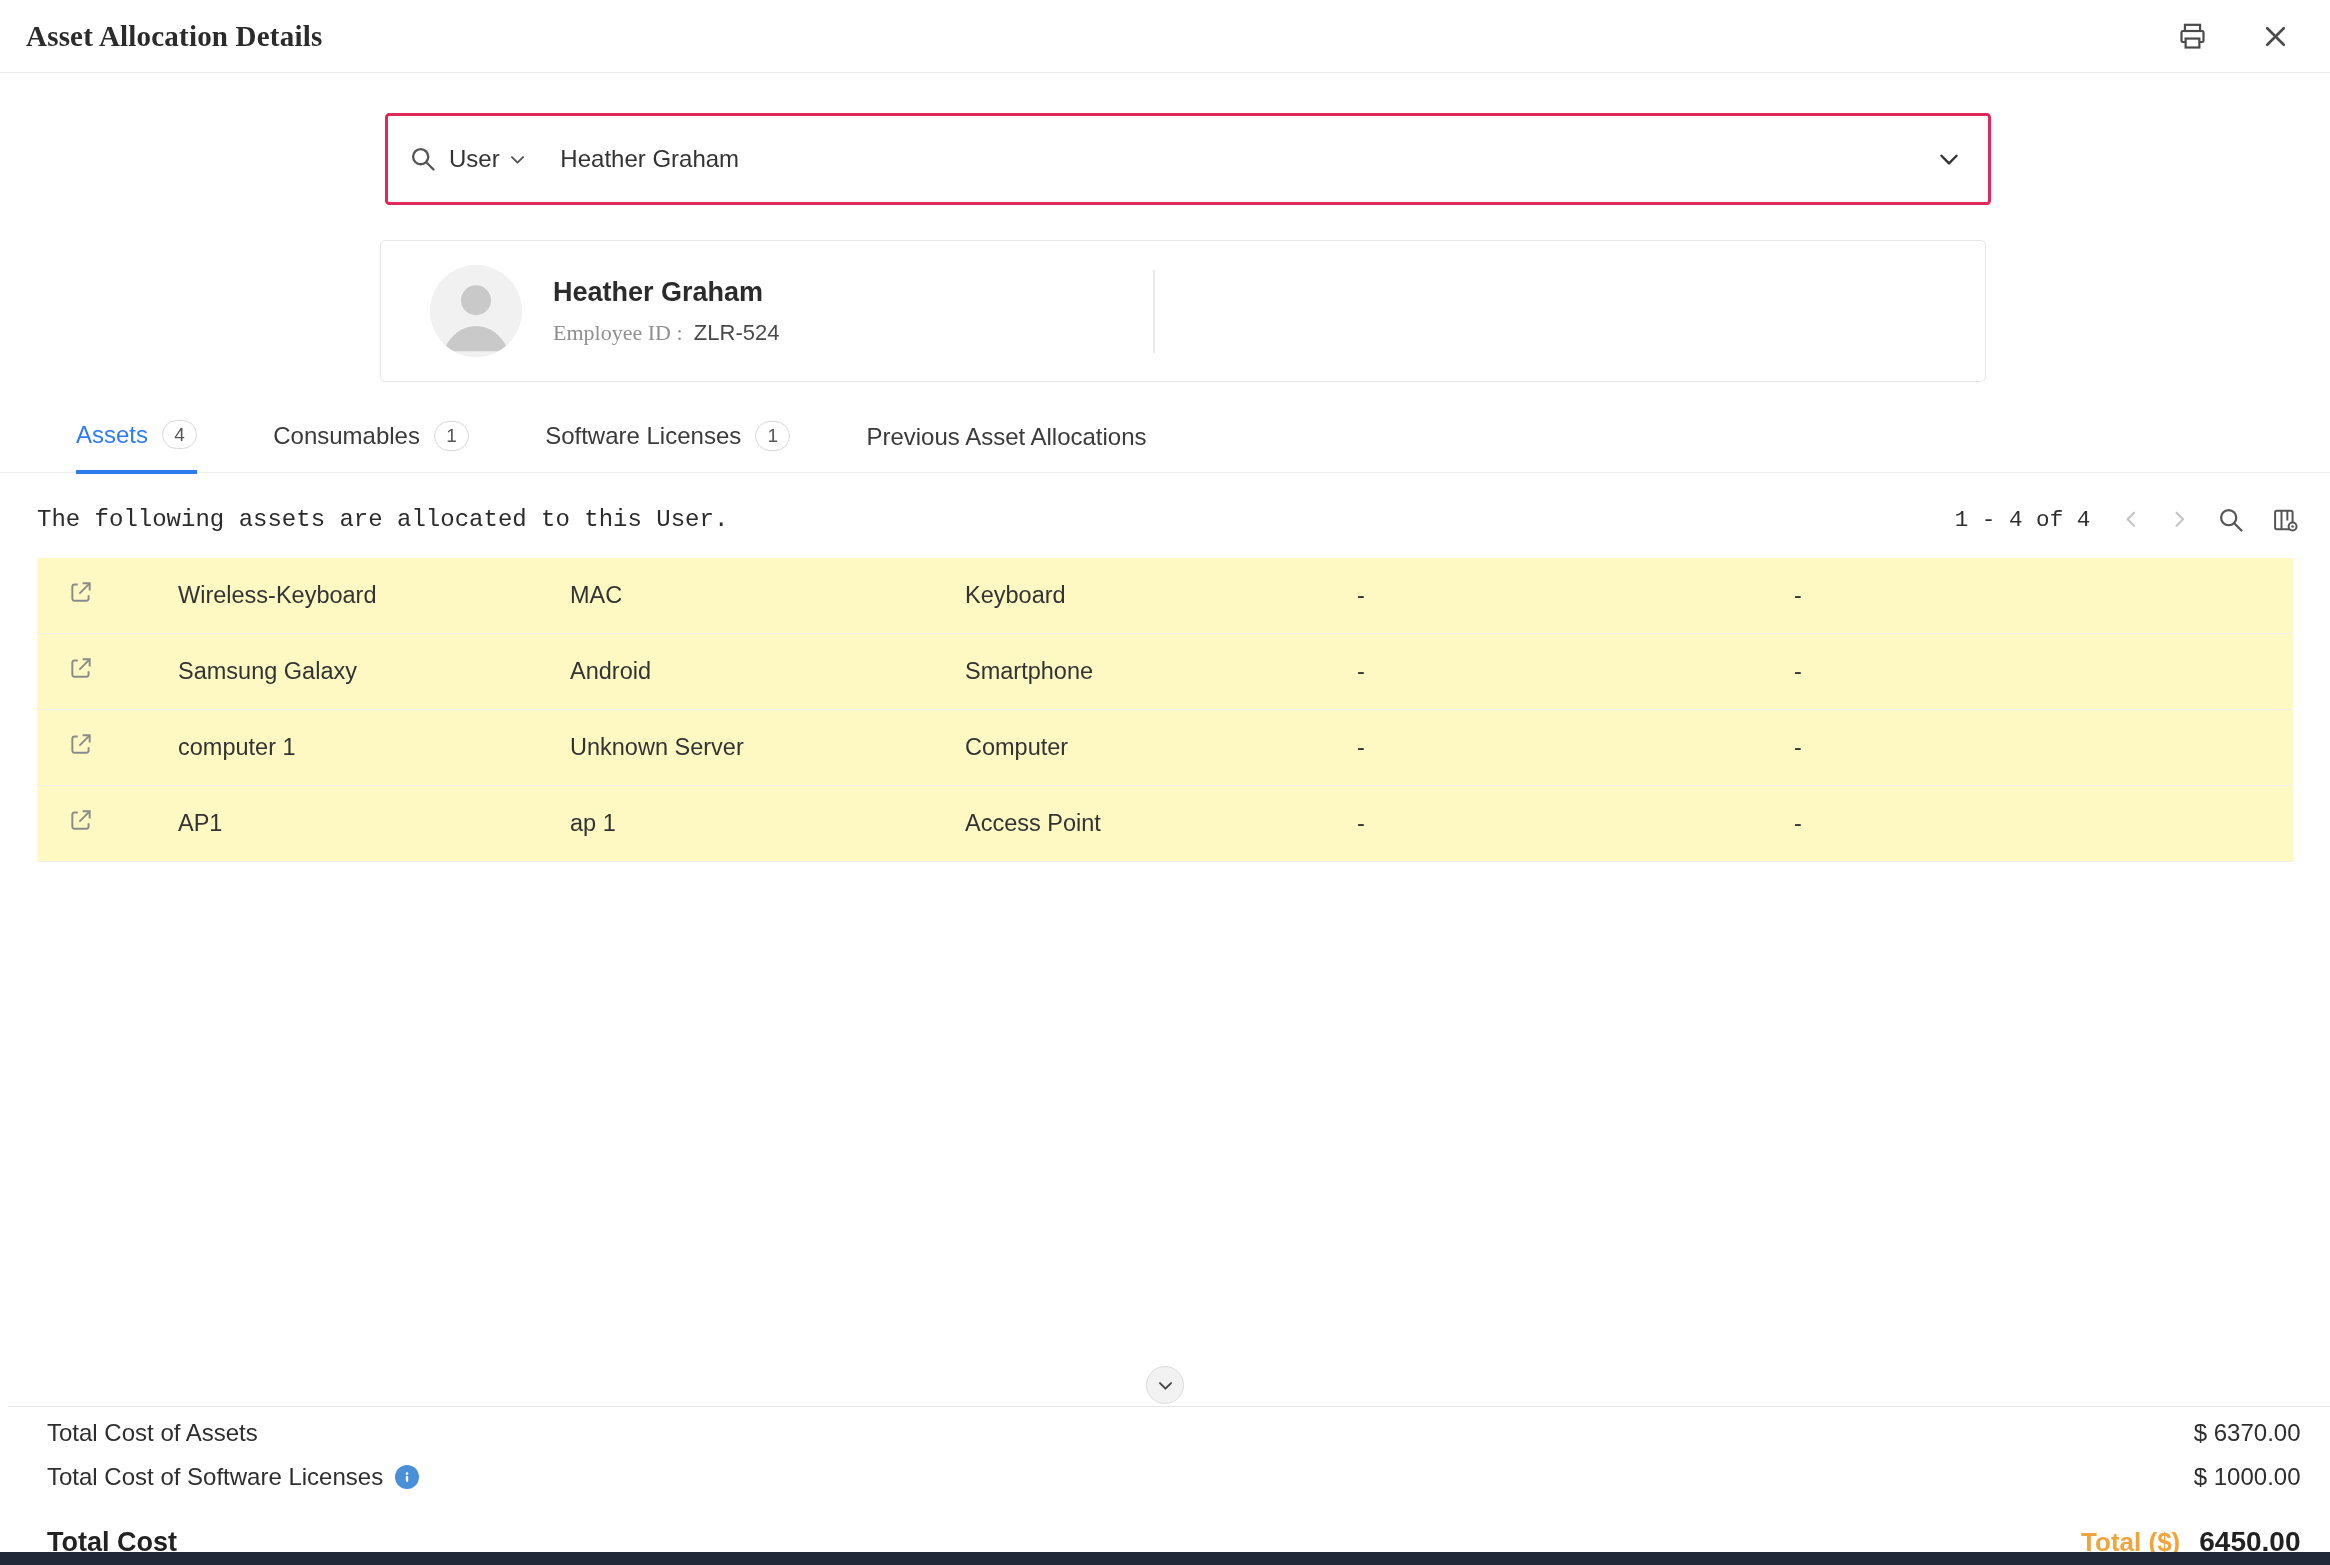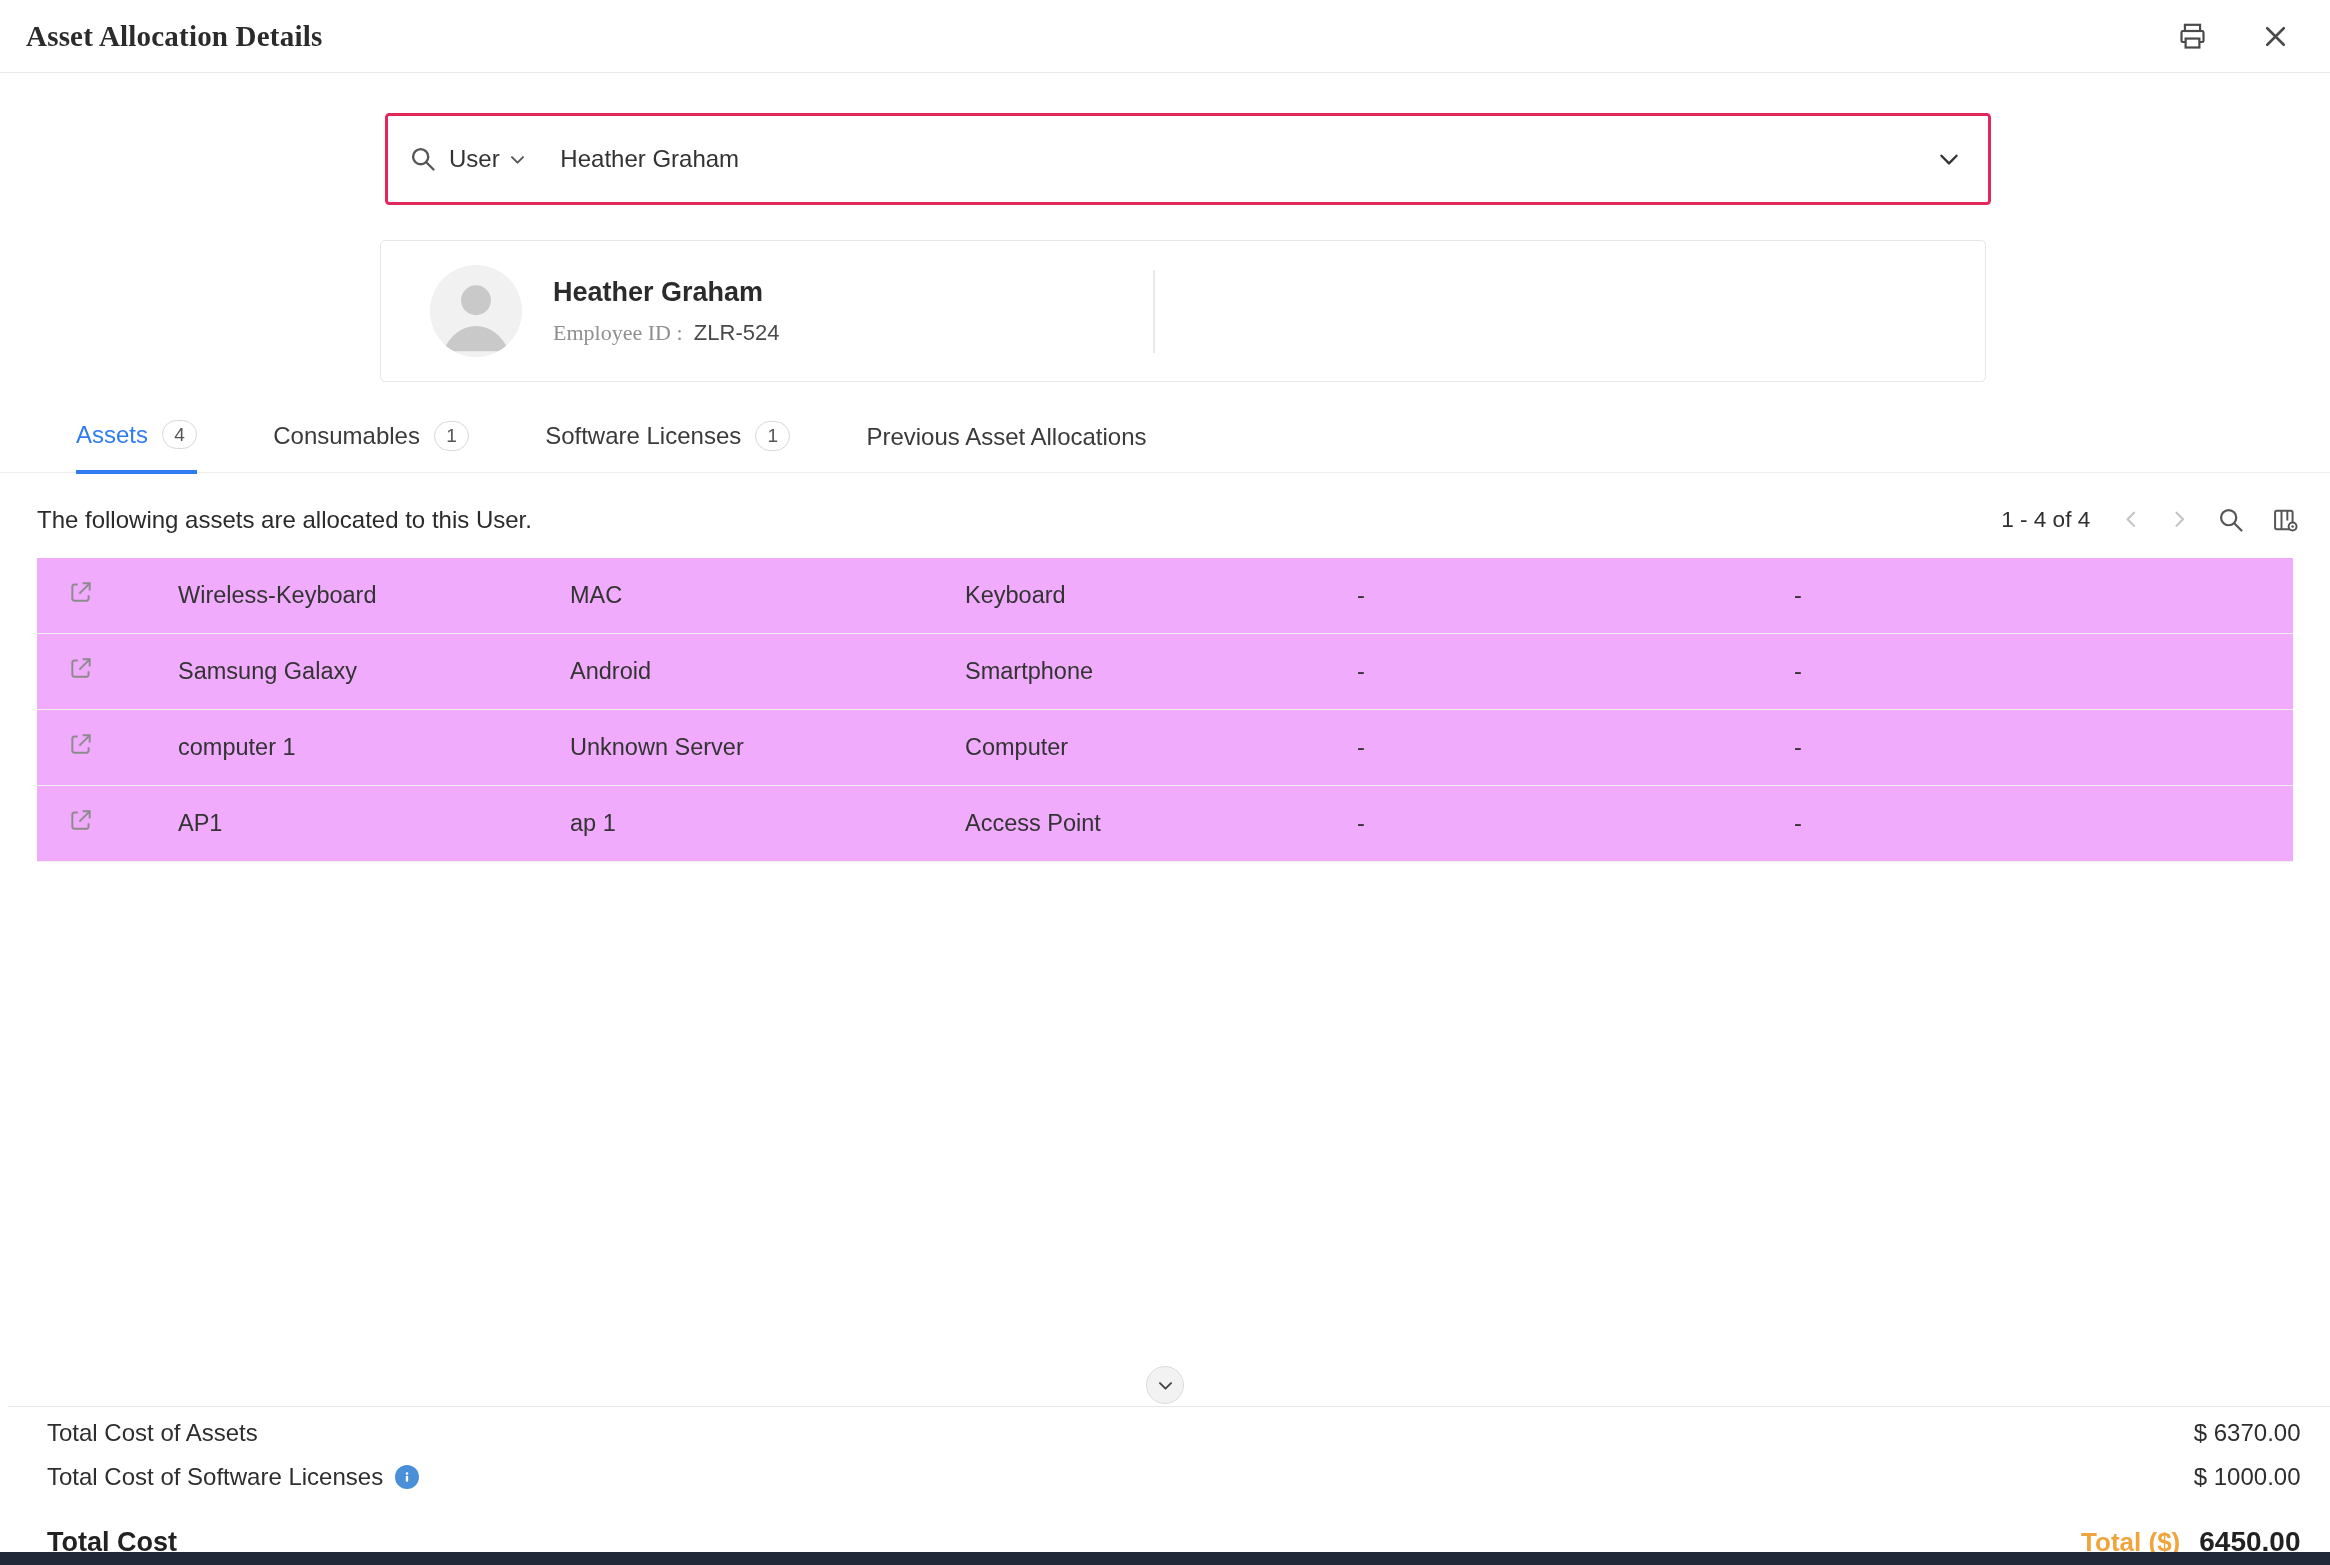--- a/index.html
+++ b/index.html
@@ -39,32 +39,32 @@
   .contact-row { display:flex; align-items:center; gap:17.4px; font-size:22.6px; color:#333; }
   .c-ic svg { width:29px; height:29px; display:block; }
 
   
   .tabs { margin-top:38px; padding-left:76px; display:flex; gap:76px; align-items:flex-end; border-bottom:0.9px solid #eeeeee; }
   .tab { display:flex; align-items:center; padding-bottom:21px; font-size:24px; color:#3a3a3a; cursor:pointer; }
   .tab.active { color:#2f7bf0; border-bottom:4.3px solid #2f7bf0; margin-bottom:-2.6px; }
   .badge { margin-left:14px; border:1.7px solid #d8d8d8; border-radius:868px; padding:1.7px 11.3px; font-size:19px; color:#555; background:#fff; line-height:1.25; }
 
   
-  .list-head { display:flex; align-items:center; margin:33px 31px 0 37px; }
+  .list-head { display:flex; align-items:center; margin:33px 31px 0 37px;font-family:Liberation Mono, monospace; }
   .list-desc { font-size:24px; color:#2b2b2b; }
   .list-controls { margin-left:auto; display:flex; align-items:center; gap:26px; }
   .pag-text { font-size:22.6px; color:#2f2f2f; margin-right:3.5px; }
   .pag-chev { color:#c3c3c3; cursor:default; } .pag-chev svg { width:22.6px; height:22.6px; }
   .tool-ic { color:#555; cursor:pointer; } .tool-ic svg { width:28px; height:28px; }
 
   
   .table { margin:24px 37px 0 37px; }
   .grid-row { display:grid; grid-template-columns:141px 392px 395px 392px 437px 1fr; align-items:center; }
   .thead { background:#f5f6f8; height:56px; font-size:22.6px; color:#4d5866; border-top:0.9px solid #ececec; border-bottom:0.9px solid #ececec; }
-  .trow { height:76px; font-size:23.5px; color:#333; border-bottom:0.9px solid #efefef; background:#f0abfc; }
+  .trow { height:76px; font-size:23.5px; color:#333; border-bottom:0.9px solid #efefef; background:#fef9c3; }
   .cell-icon { padding-left:31px; }
   .rowlink { display:inline-flex; cursor:pointer; color:#8b8b8b; }
   .rowlink svg { width:26px; height:26px; display:block; }
   .sort { font-size:20px; color:#777; margin-left:8.7px; }
 
   
   .expand-btn { position:absolute; top:1366px; left:50%; transform:translateX(-50%); width:38px; height:38px; border-radius:50%; background:#f2f2f2; border:0.9px solid #dcdcdc; display:flex; align-items:center; justify-content:center; cursor:pointer; color:#444; }
   .expand-btn svg { width:19px; height:19px; }
 
   

